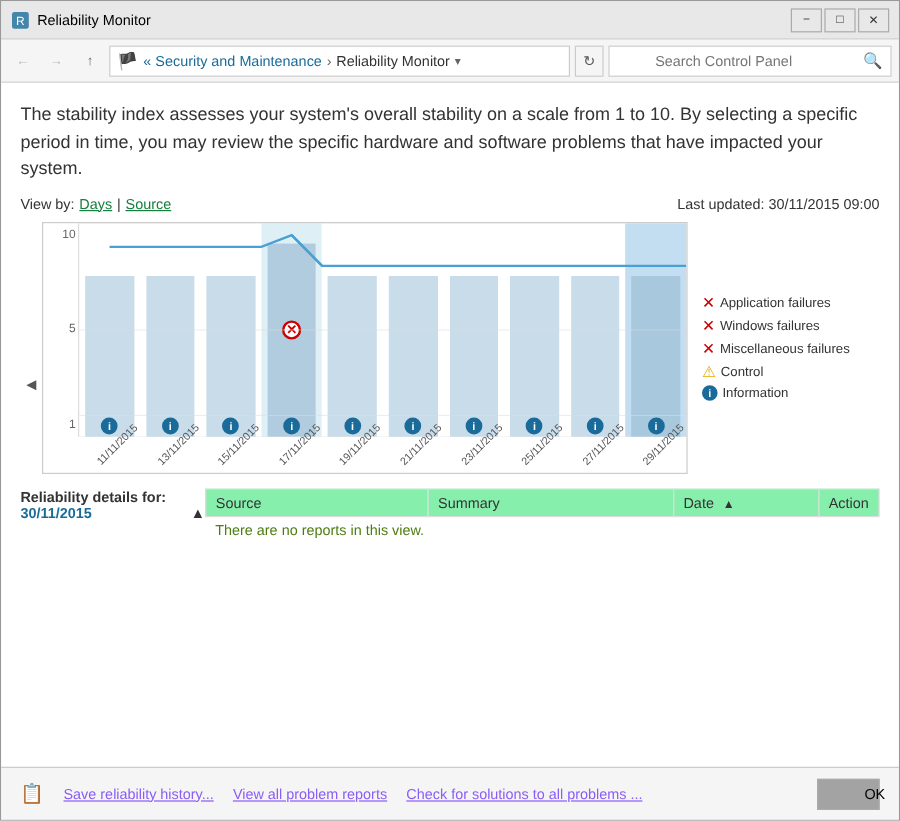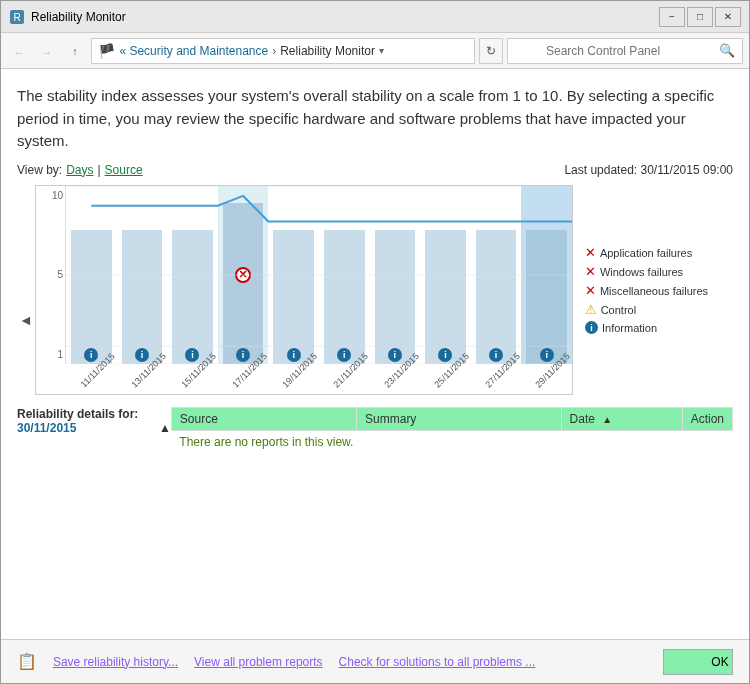--- a/index.html
+++ b/index.html
@@ -346,23 +346,23 @@
       font-size: 16px;
     }
     .footer-link {
       color: #8b5cf6;
       text-decoration: underline;
       cursor: pointer;
       font-size: 12px;
     }
     .footer-spacer { flex: 1; }
     .ok-btn {
-      width: 70px;
+      width: 52px;
       height: 26px;
-      background: #86efac;
+      background: #a3a3a3;
       border: 1px solid #aaa;
       cursor: pointer;
       font-size: 12px;
       display: flex;
       align-items: center;
       justify-content: center;
       padding-left: 44px;
     }
 
     

